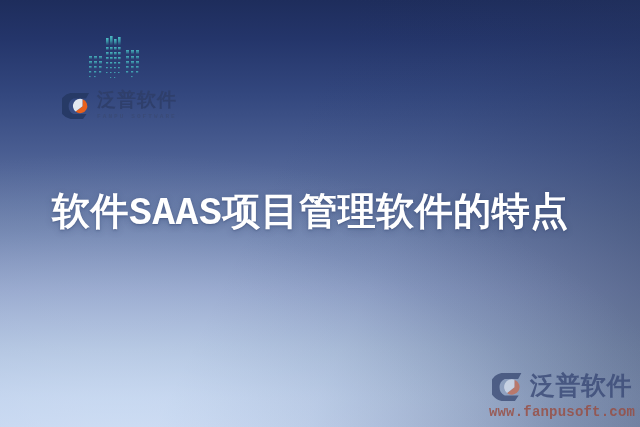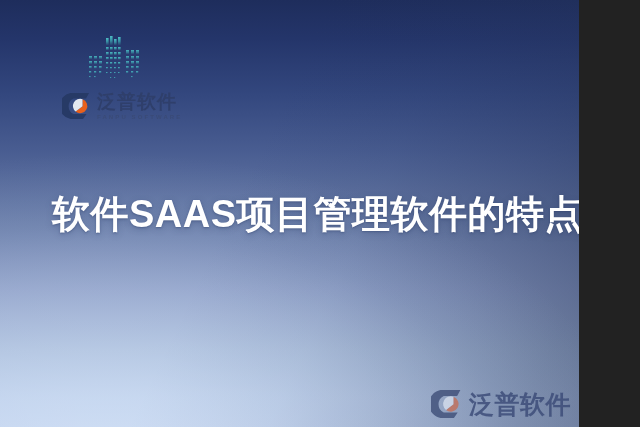--- a/index.html
+++ b/index.html
@@ -8,25 +8,26 @@
     padding: 0;
     background: #222;
   }
   body {
     font-family: "Liberation Sans", "DejaVu Sans", sans-serif;
   }
 
   
   .banner {
     position: relative;
-    width: 579px;
+    width: 640px;
     height: 427px;
     overflow: hidden;
     background: #2a3c6e;
     user-select: none;
+    font-family: Liberation Mono, monospace;
   }
 
   
   .bg-base {
     position: absolute;
     inset: 0;
     background: linear-gradient(
       180deg,
       #1e2d5c 0%,
       #24356a 9%,
@@ -279,15 +280,16 @@
     <div class="wm-row">
       <span class="wm-mark">
         <svg viewBox="0 0 30 28" xmlns="http://www.w3.org/2000/svg" aria-hidden="true">
           <path d="M8.5 1 L27 1 L24 6.5 L11.5 6.5 A8.6 8.6 0 0 0 11.5 22 L24.5 22 L21 27 L8.5 27 A13.2 13.2 0 0 1 8.5 1 Z" fill="#2f3f6b" opacity="0.85"></path>
           <path d="M20.5 7.2 A7.2 7.2 0 1 1 13.6 19.6 L20.5 14.2 Z" fill="#c96a4e" opacity="0.9"></path>
           <path d="M13.6 19.6 A7.2 7.2 0 0 1 20.5 7.2 L20.5 14.2 Z" fill="#e6ecf6" opacity="0.8"></path>
         </svg>
       </span>
       <span class="wm-cn">泛普软件</span>
     </div>
+    <div class="wm-url">www.fanpusoft.com</div>
   </div>
 
 </div>
 
 </body></html>

